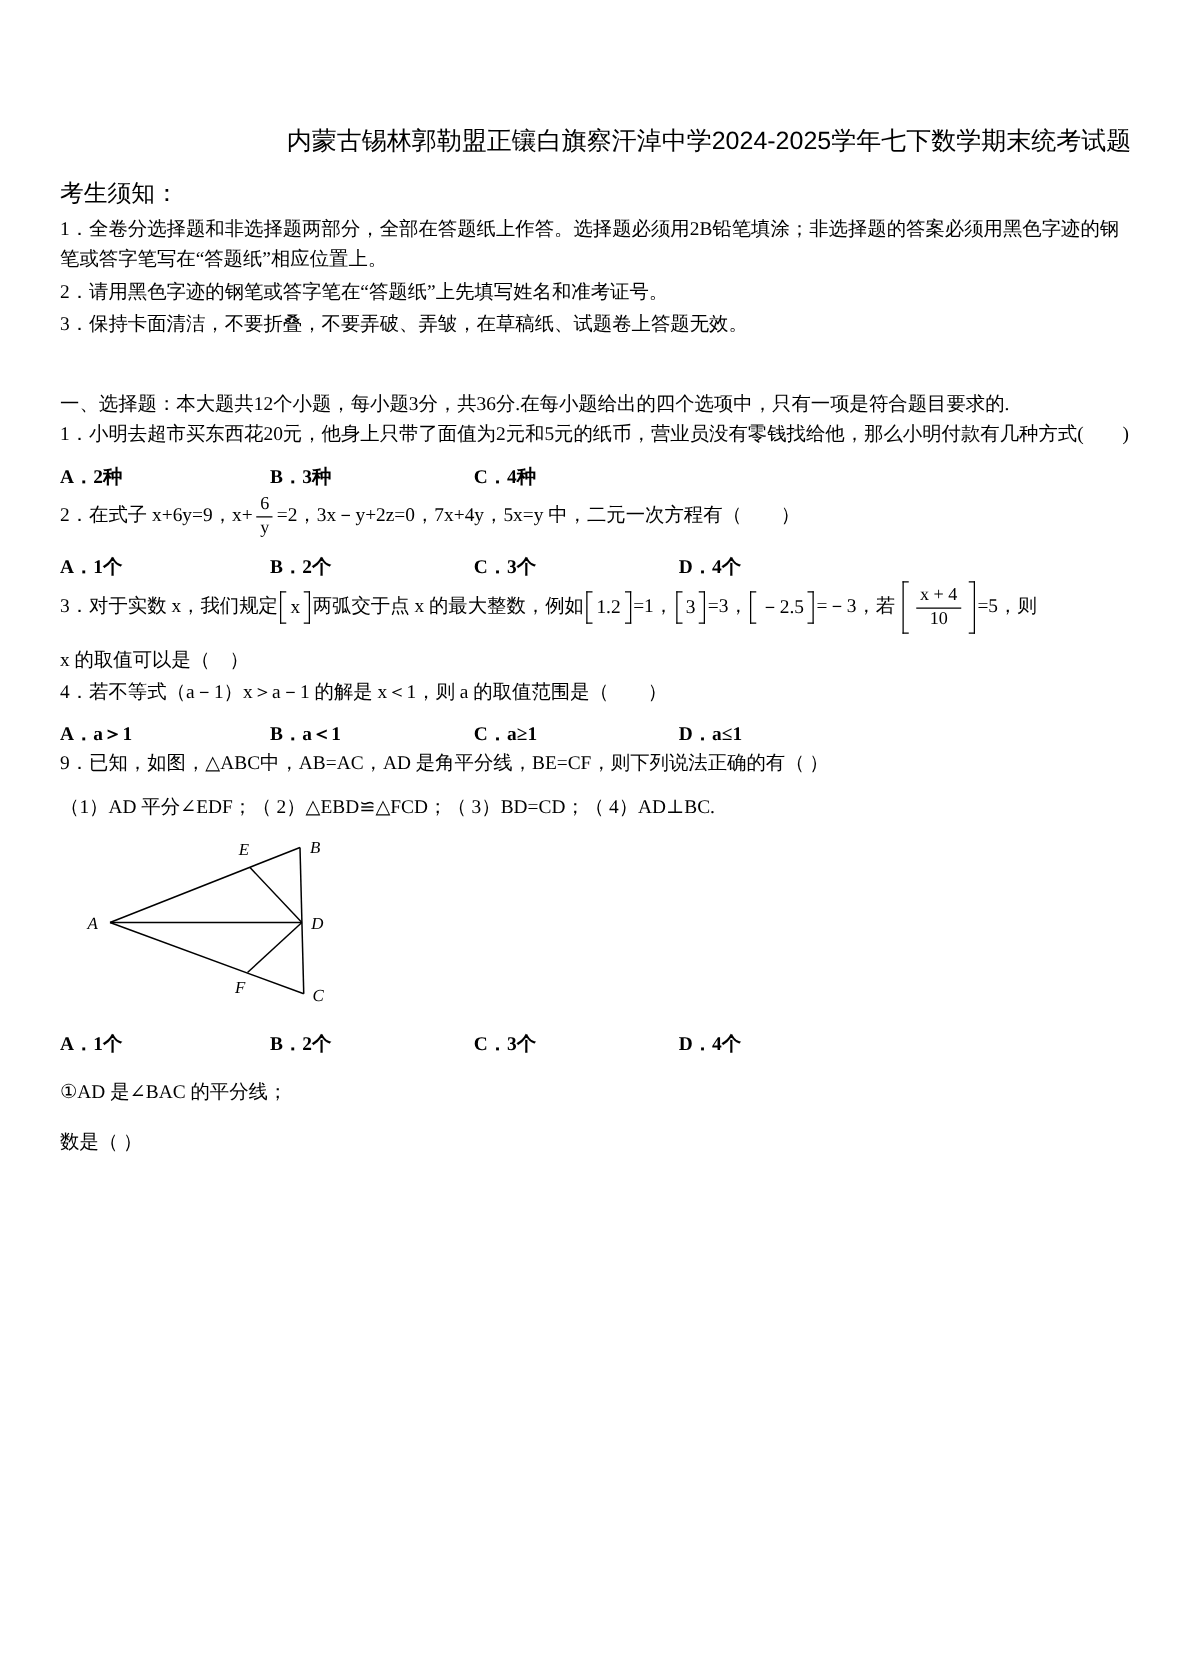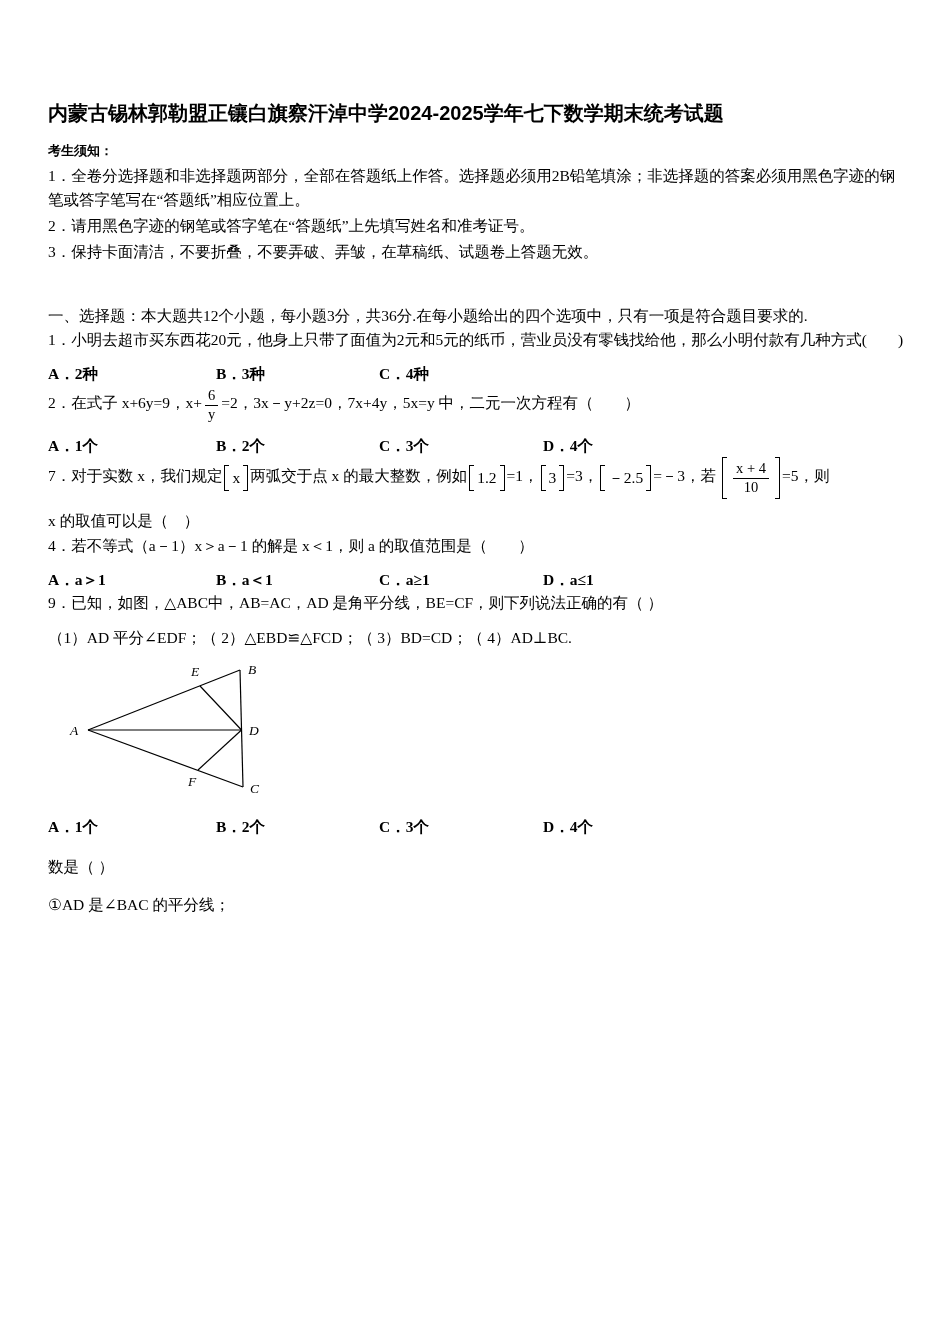--- a/index.html
+++ b/index.html
@@ -5,26 +5,26 @@
   html, body { margin:0; padding:0; background:#ffffff; }
   .page {
     width:950px; height:1344px; box-sizing:border-box;
     padding:100px 45px 0 48px;
     background:#ffffff; color:#000;
     font-family:"Liberation Serif","DejaVu Serif",serif;
     font-size:15.5px; overflow:hidden;
   }
   .title {
     font-family:"Liberation Sans","DejaVu Sans",sans-serif;
-    font-size:20px; font-weight:bold; text-align:left;
+    font-size:20px; font-weight:normal; text-align:right;
     margin:0; line-height:1.3;
   }
   .notice-heading {
     font-family:"Liberation Sans","DejaVu Sans",sans-serif;
-    font-weight:bold; font-size:13px; margin:16px 0 4px;
+    font-weight:normal; font-size:19px; margin:16px 0 4px;
   }
   .notice-item { margin:2px 0; line-height:1.55; }
   .section-heading { margin:40px 0 0; line-height:1.55; }
   .question { }
   .q-text { margin:0; line-height:1.6; }
   .q-line2 { margin:10px 0 0; line-height:1.6; }
   .options {
     display:grid; grid-template-columns:168px 163px 164px 1fr;
     margin:9px 0 0; font-weight:bold; line-height:1.5;
   }
@@ -84,21 +84,21 @@
     <div class="options">
       <span>A．1个</span>
       <span>B．2个</span>
       <span>C．3个</span>
       <span>D．4个</span>
     </div>
   </div>
 
   <div class="question">
     <p class="q-text">
-      <span>7．对于实数 x，我们规定</span><span class="sqbr">
+      <span>3．对于实数 x，我们规定</span><span class="sqbr">
           <span class="lb"></span>
           <span class="inner">x</span>
           <span class="rb"></span>
         </span><span>两弧交于点 x 的最大整数，例如</span><span class="sqbr">
           <span class="lb"></span>
           <span class="inner">1.2</span>
           <span class="rb"></span>
         </span><span>=1，</span><span class="sqbr">
           <span class="lb"></span>
           <span class="inner">3</span>
@@ -153,17 +153,17 @@
     </div>
     <div class="options">
       <span>A．1个</span>
       <span>B．2个</span>
       <span>C．3个</span>
       <span>D．4个</span>
     </div>
   </div>
 
   <div class="question">
+    <p class="q-line2" style="margin-top:14px;">①AD 是∠BAC 的平分线；</p>
     <p class="q-line2" style="margin-top:16px;">数是（ ）</p>
-    <p class="q-line2" style="margin-top:14px;">①AD 是∠BAC 的平分线；</p>
   </div>
 
 </div>
 
 </body></html>

